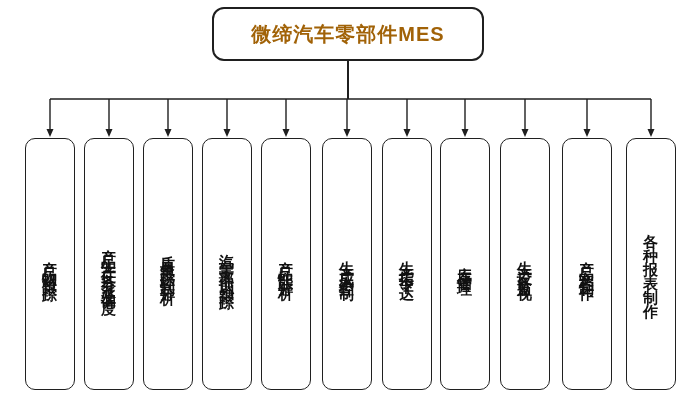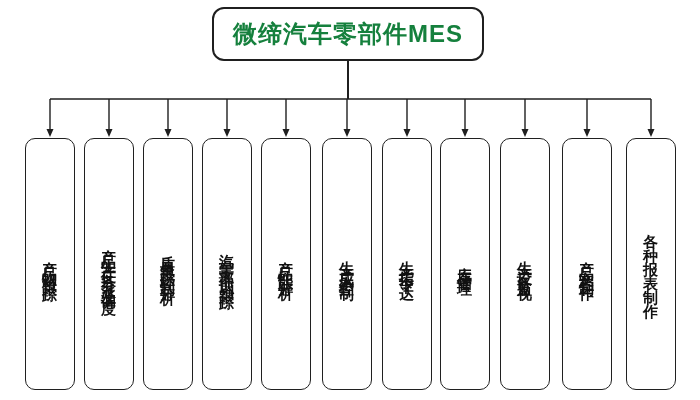--- a/index.html
+++ b/index.html
@@ -31,23 +31,23 @@
     height: 54px;
     border: 2px solid #1f1f1f;
     border-radius: 12px;
     background: #ffffff;
     display: flex;
     align-items: center;
     justify-content: center;
     box-sizing: border-box;
   }
   .root-node .label {
-    font-size: 24px;
+    font-size: 20px;
     font-weight: 600;
-    color: #15803d;
+    color: #a16207;
     letter-spacing: 1px;
     white-space: nowrap;
   }
   .child-node {
     position: absolute;
     top: 138px;
     width: 50px;
     height: 252px;
     border: 1.6px solid #202020;
     border-radius: 10px;

